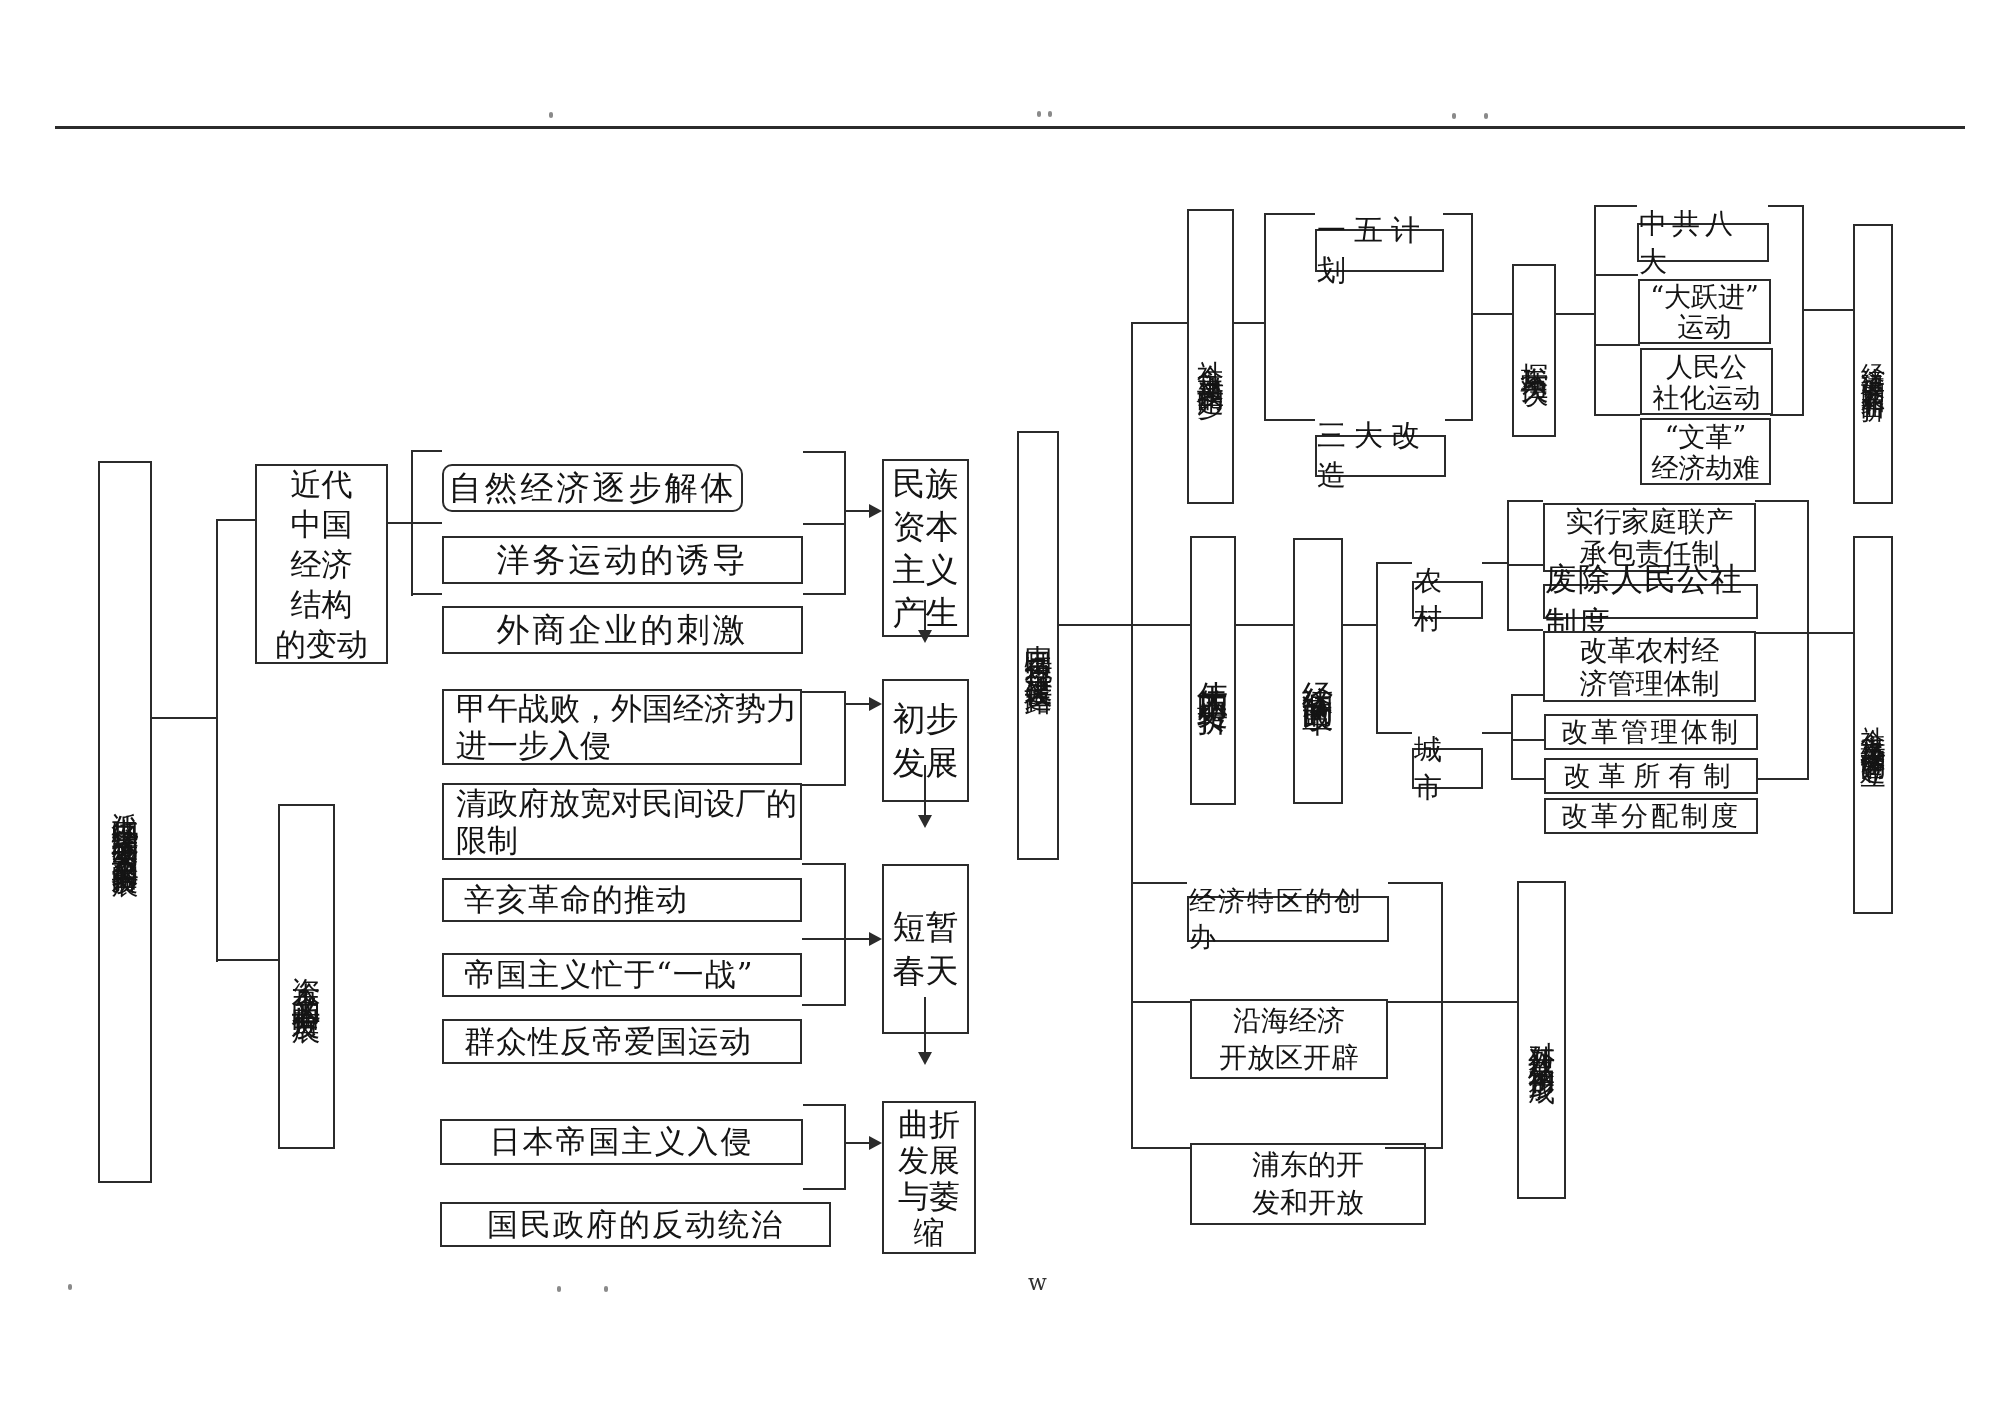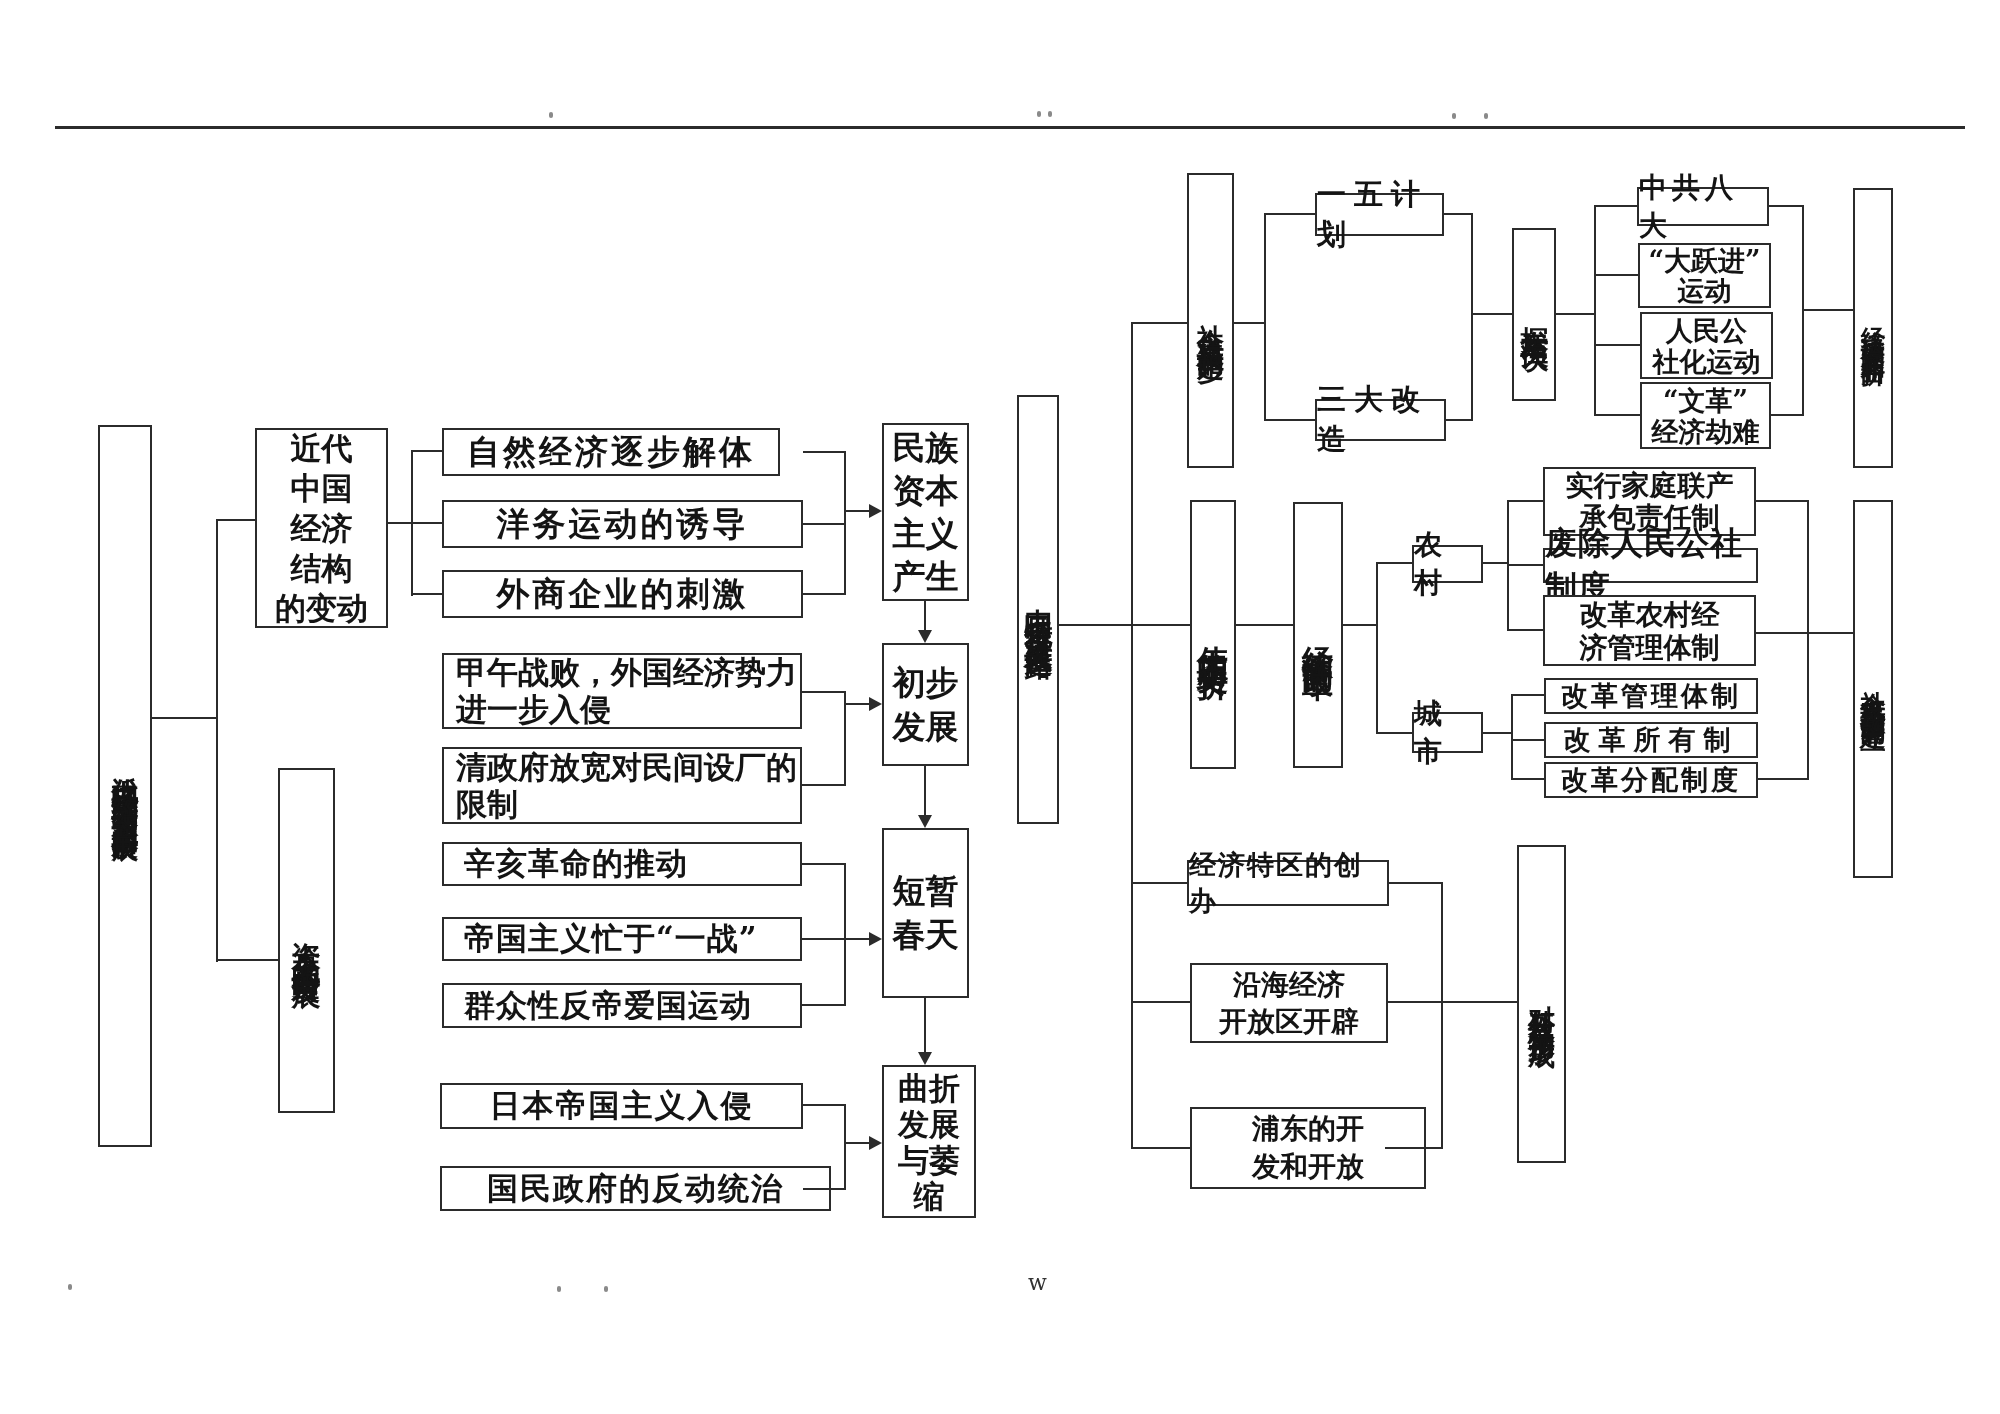--- a/index.html
+++ b/index.html
@@ -1,19 +1,19 @@
 <!DOCTYPE html>
 <html><head>
 <meta charset="utf-8">
 <style>
   html,body{margin:0;padding:0;background:#e8e8e8;}
   #page{position:relative;width:2000px;height:1414px;background:#ffffff;overflow:hidden;
         font-family:"DejaVu Serif","DejaVu Sans",serif;}
   .b{position:absolute;box-sizing:border-box;border:2px solid #2b2b2b;background:#fff;
-     display:flex;align-items:center;justify-content:center;font-weight:700;color:#141414;}
+     display:flex;align-items:center;justify-content:center;font-weight:400;color:#141414;margin-top:36px;}
   .pre{white-space:pre-line;text-align:center;}
   .v{writing-mode:vertical-rl;text-orientation:upright;display:block;}
   .la{justify-content:flex-start;text-align:left;padding-left:12px;}
   .la20{justify-content:flex-start;text-align:left;padding-left:20px;}
   .l{position:absolute;background:#2b2b2b;}
   .ar{position:absolute;width:0;height:0;}
   .ar-r{border-top:7px solid transparent;border-bottom:7px solid transparent;border-left:13px solid #2b2b2b;}
   .ar-d{border-left:7px solid transparent;border-right:7px solid transparent;border-top:13px solid #2b2b2b;}
   .speck{position:absolute;width:4px;height:6px;background:#6d6d6d;border-radius:2px;opacity:.8;}
   #footer-w{position:absolute;left:1028px;top:1270px;font-size:22px;color:#333;font-weight:400;}
@@ -33,21 +33,21 @@
   <div class="b pre" style="left:255px;top:428px;width:133px;height:200px;font-size:31px;line-height:40px;">近代
 中国
 经济
 结构
 的变动</div>
 
   <div class="b" style="left:278px;top:768px;width:57px;height:345px;font-size:29px;letter-spacing:5px;">
     <span class="v">资本主义的曲折发展</span>
   </div>
 
-  <div class="b" style="left:442px;top:428px;width:338px;height:48px;font-size:33px;letter-spacing:3px;">自然经济逐步解体</div>
+  <div class="b" style="left:442px;top:428px;width:301px;height:48px;font-size:33px;letter-spacing:3px;border-radius:10px;">自然经济逐步解体</div>
   <div class="b" style="left:442px;top:500px;width:361px;height:48px;font-size:33px;letter-spacing:3px;">洋务运动的诱导</div>
   <div class="b" style="left:442px;top:570px;width:361px;height:48px;font-size:33px;letter-spacing:3px;">外商企业的刺激</div>
 
   <div class="b pre la" style="left:442px;top:653px;width:360px;height:76px;font-size:31px;line-height:37px;">甲午战败，外国经济势力
 进一步入侵</div>
   <div class="b pre la" style="left:442px;top:747px;width:360px;height:77px;font-size:31px;line-height:37px;">清政府放宽对民间设厂的
 限制</div>
   <div class="b la20" style="left:442px;top:842px;width:360px;height:44px;font-size:31px;letter-spacing:1px;">辛亥革命的推动</div>
   <div class="b la20" style="left:442px;top:917px;width:360px;height:44px;font-size:31px;letter-spacing:1px;">帝国主义忙于“一战”</div>
   <div class="b la20" style="left:442px;top:983px;width:360px;height:45px;font-size:31px;letter-spacing:1px;">群众性反帝爱国运动</div>

